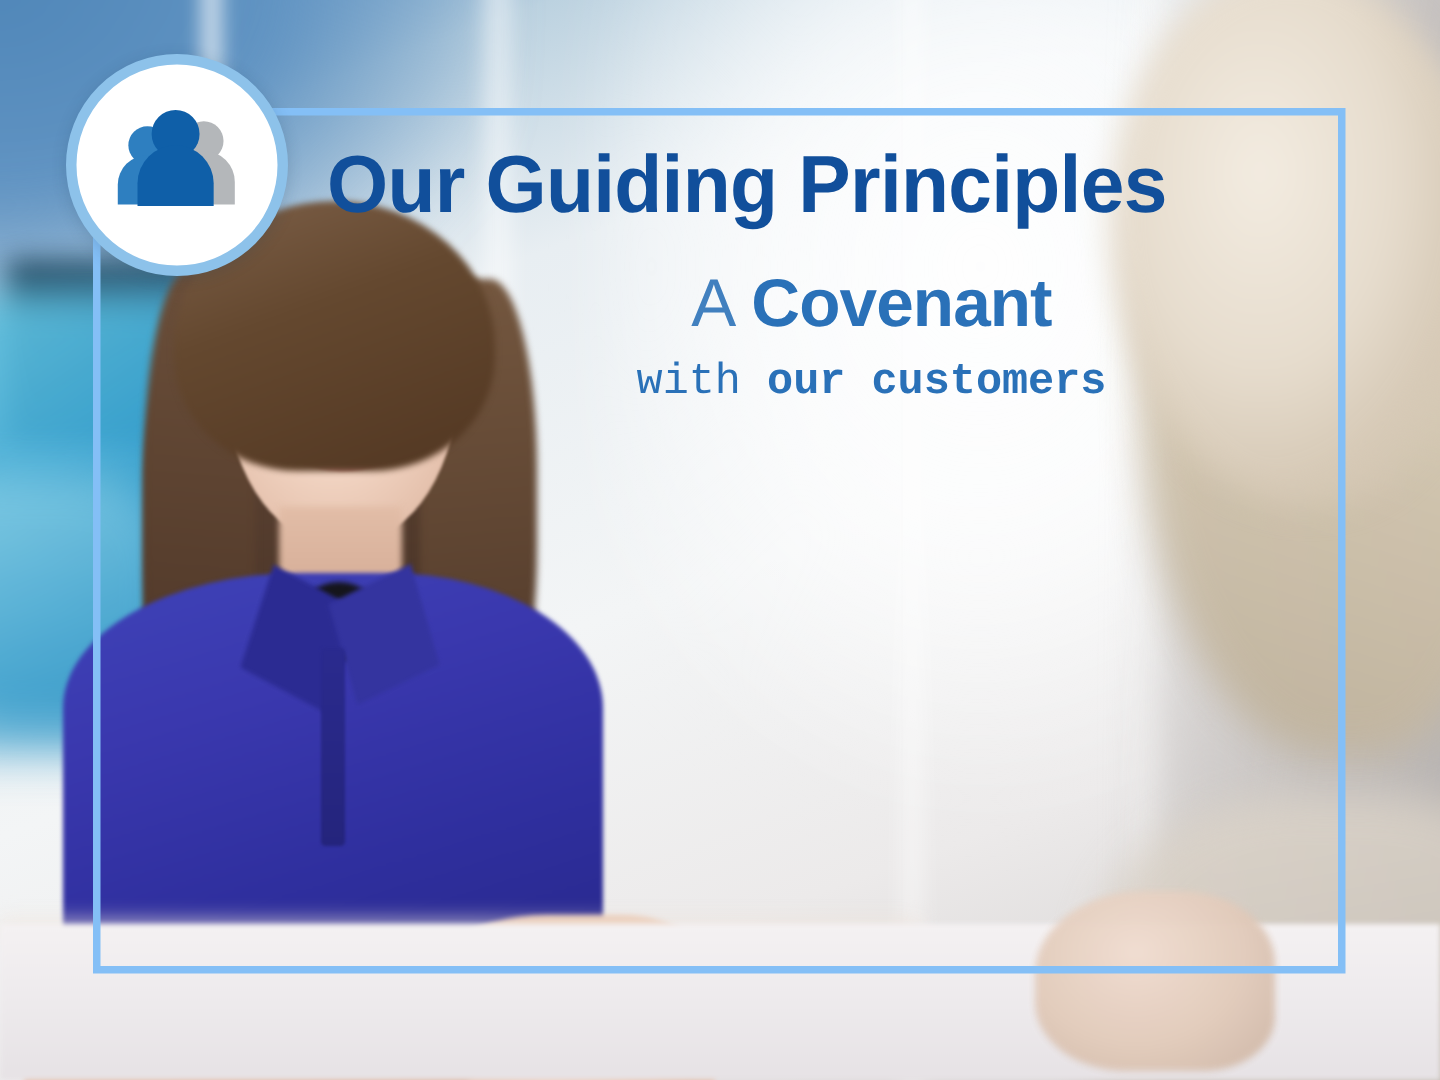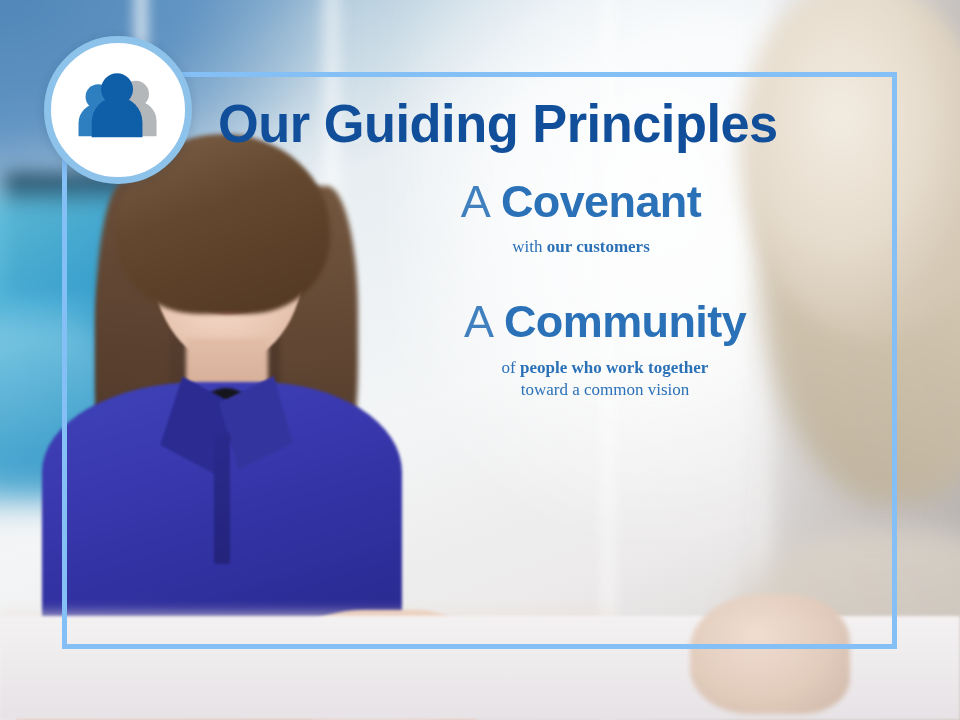--- a/index.html
+++ b/index.html
@@ -277,22 +277,22 @@
   .block{ margin-bottom:4px;text-align:center; }
   .p-title{
     font-family:"Liberation Sans", sans-serif;
     font-size:45px; line-height:1.08;
     color:#2a71b8;
     white-space:nowrap;
   }
   .p-title .art{ font-weight:normal; color:#4180bf; letter-spacing:0px; }
   .p-title .word{ font-weight:bold; letter-spacing:-0.6px; }
   .p-sub{
-    font-family:Liberation Serif, serif;
-    font-size:17px; line-height:1.30;
+    font-family:Liberation Mono, monospace;
+    font-size:29px; line-height:1.30;
     color:#2a71b8;
     margin-top:6px;
   }
   .p-sub b{ font-weight:bold; }
 
   
   #block-covenant   { margin-left:-18px; }
   #block-covenant .p-sub { margin-top:9px; }
   #block-community  { margin-top:40px; margin-left:30px; }
   #block-community .p-sub { margin-top:11px; }
@@ -379,30 +379,16 @@
         <span class="art">A</span>
         <span class="word">Covenant</span>
       </div>
       <div class="p-sub">
         <div>
           <span>with </span><b>our customers</b>
         </div>
       </div>
     </div>
 
-    <div class="block" id="block-community">
-      <div class="p-title">
-        <span class="art">A</span>
-        <span class="word">Community</span>
-      </div>
-      <div class="p-sub">
-        <div>
-          <span>of </span><b>people who work together</b>
-        </div>
-        <div>
-          <span>toward a common vision</span>
-        </div>
-      </div>
-    </div>
 
 
   </div>
 </div>
 
 </body></html>

